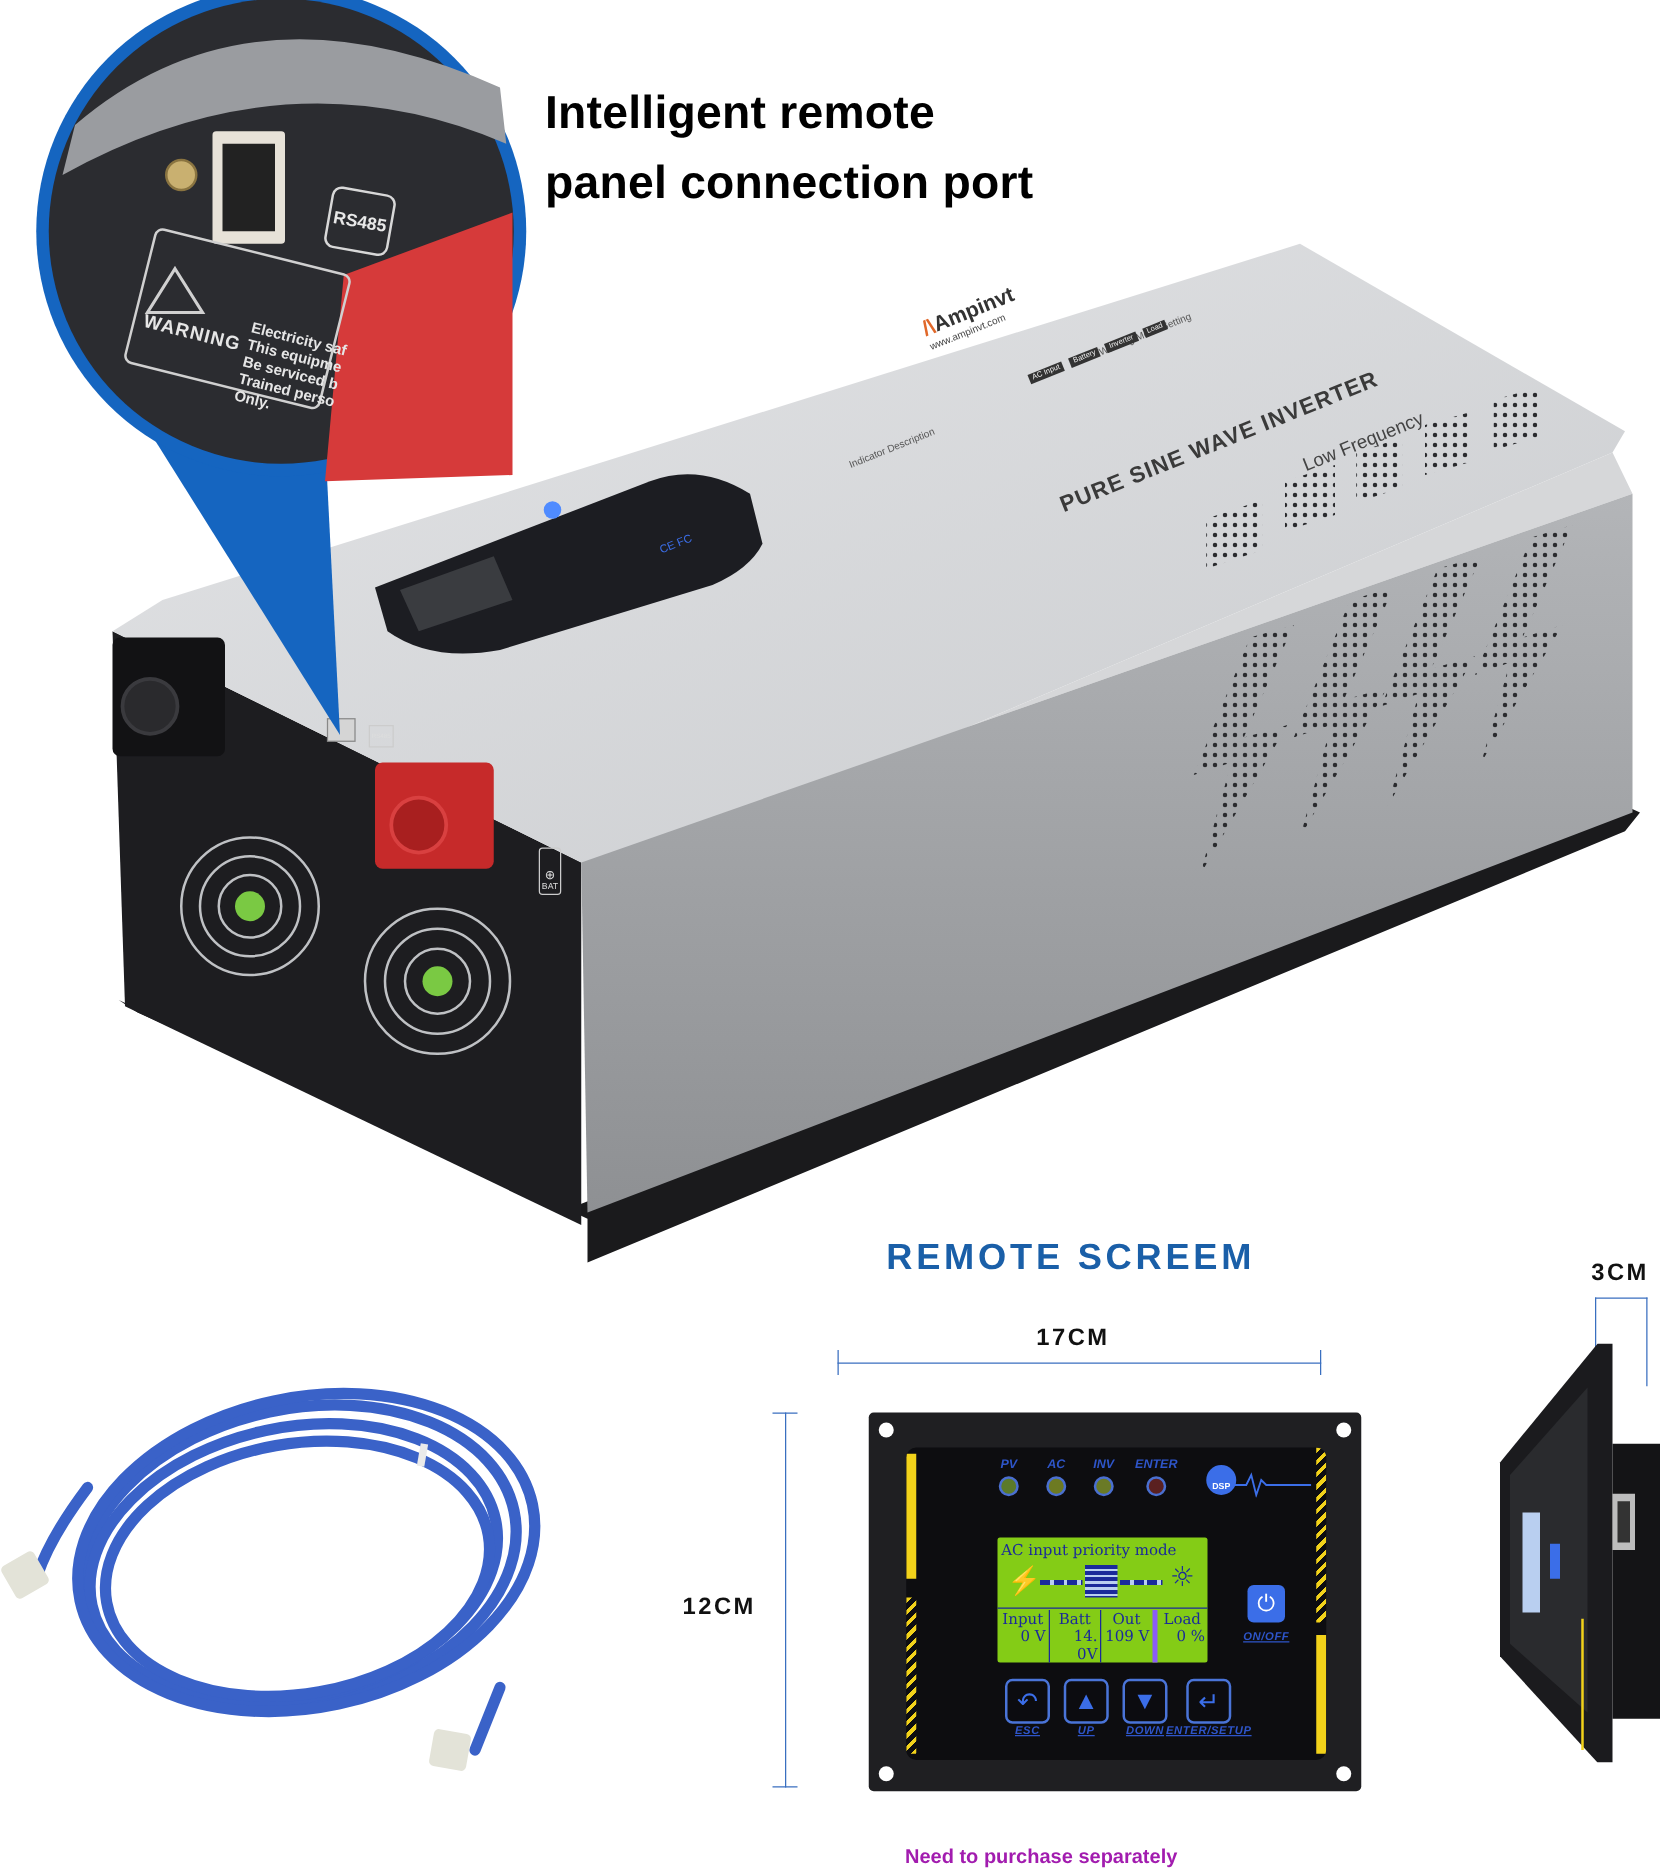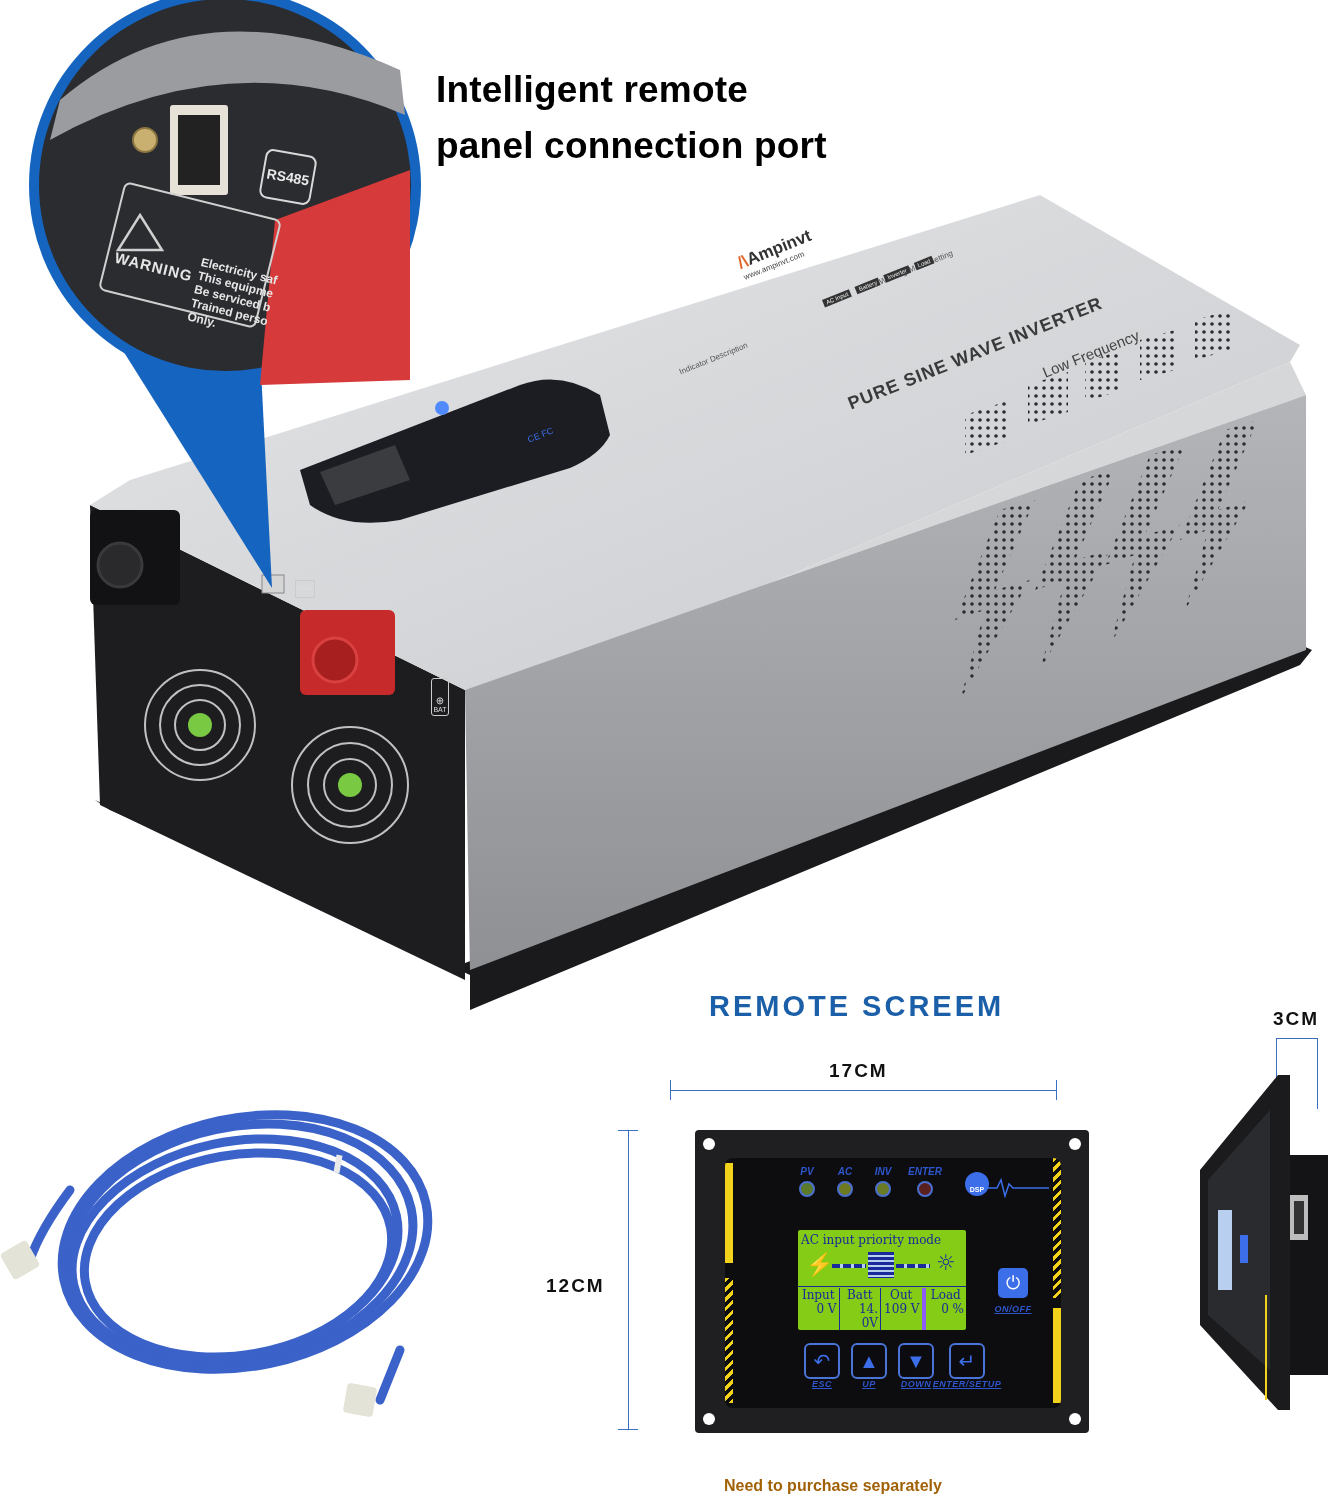--- a/index.html
+++ b/index.html
@@ -1,21 +1,21 @@
 <!DOCTYPE html>
 <html><head>
 <meta charset="utf-8">
 <style>
   html,body{margin:0;padding:0;background:#ffffff;}
   body{width:1328px;height:1500px;position:relative;overflow:hidden;font-family:"Liberation Sans",sans-serif;}
   .abs{position:absolute;}
   .headline{left:436px;top:62px;color:#000000;font-weight:bold;font-size:37px;line-height:56px;letter-spacing:0.2px;}
   .remote-title{left:709px;top:990px;color:#1a5fa8;font-weight:bold;font-size:29px;letter-spacing:3px;}
   .dim{color:#111;font-weight:bold;font-size:19px;letter-spacing:2px;}
-  .note{left:724px;top:1477px;color:#a16207;font-weight:bold;font-size:16px;}
+  .note{left:724px;top:1477px;color:#a21caf;font-weight:bold;font-size:16px;}
   .dimline{background:#3a6fc0;}
   .lcd{background:#84cc16;border-radius:2px;}
   .panel-btn{width:36px;height:36px;border:2px solid #4a74d8;border-radius:6px;display:flex;align-items:center;justify-content:center;color:#3b6ee8;font-size:20px;box-sizing:border-box;background:#0c0c10;}
   .btn-label{color:#2e55c9;font-size:9px;font-weight:bold;font-style:italic;text-align:center;letter-spacing:0.5px;text-decoration:underline;}
   .led{width:16px;height:16px;border-radius:50%;border:2px solid #4a6fd0;box-sizing:border-box;}
   .led-label{color:#2e55c9;font-weight:bold;font-style:italic;font-size:10px;}
   .lcd-text{font-family:"DejaVu Serif",serif;color:#1a2a9a;}
 </style>
 </head>
 <body>

